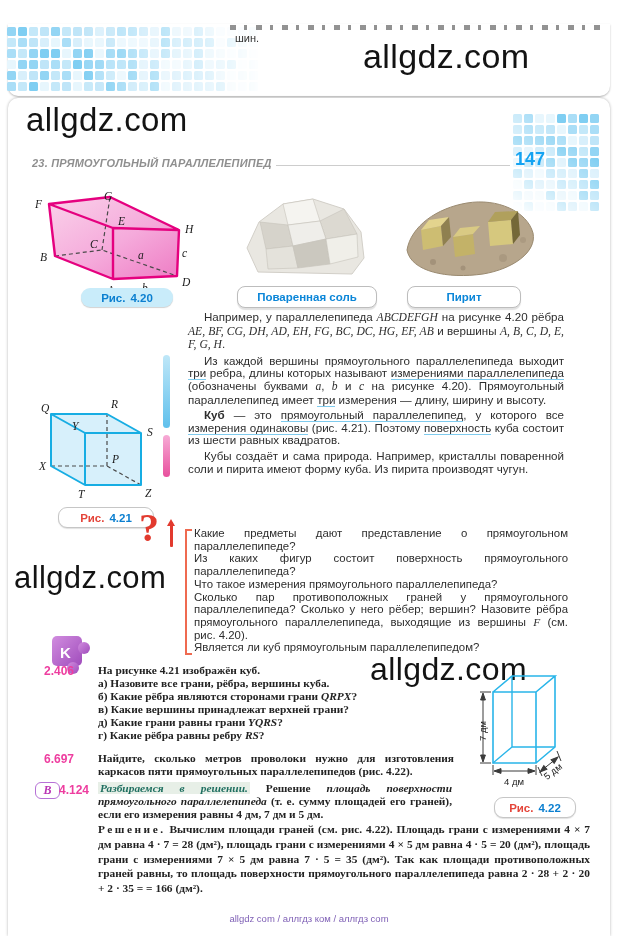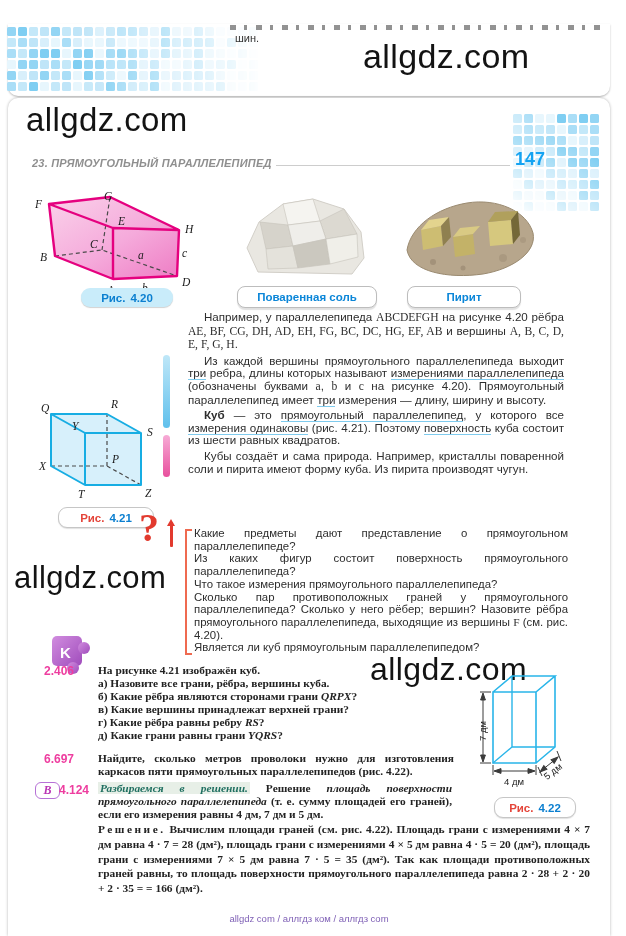--- a/index.html
+++ b/index.html
@@ -43,21 +43,21 @@
   .cap-white .ris{color:#e4453a;} .cap-white .num{color:#0b7fd0;}
   .photo-badge{display:flex;align-items:center;justify-content:center;height:20px;
        background:#fff;border:1.6px solid #bdbdbd;border-radius:8px;color:#0b86d8;
        font-size:11.5px;font-weight:bold;box-shadow:0 1.5px 1px rgba(0,0,0,.12);}
 
   
   .theory{left:180px;top:213px;width:376px;font-size:11.6px;line-height:12.6px;text-align:justify;}
   .theory p{margin:0 0 3px 0;text-indent:16px;}
   .u{border-bottom:1.5px solid #7fcbee;}
   .bold{font-weight:bold;}
-  .mv{font-family:"Liberation Serif",serif;margin-top:47px;}
+  .mv{font-family:"Liberation Serif",serif;font-style:italic;margin-top:47px;}
   .bar{width:7px;border-radius:4px;}
   .bar-blue{background:linear-gradient(180deg,#bfe7f8,#5fc0ec);}
   .bar-pink{background:linear-gradient(180deg,#f7abd6,#e8509d);}
 
   
   .q-icon{left:131px;top:412px;width:46px;height:46px;}
   .q-mark{position:absolute;left:0;top:-6px;font-family:"Liberation Serif",serif;
           font-weight:bold;font-size:40px;color:#e23a2e;}
   .q-arrow{position:absolute;left:31px;top:12px;width:3px;height:25px;background:#e23a2e;border-radius:1px;}
   .q-arrow:before{content:"";position:absolute;top:-7px;left:-3.2px;
@@ -221,22 +221,22 @@
       <text x="12" y="26" style="font-family:'Liberation Sans',sans-serif;font-weight:bold;font-size:15px;fill:#fff;">K</text>
     </svg>
 
     <div class="abs exnum" style="left:36px;top:566px;">2.406</div>
     <div class="abs exbody" style="left:90px;top:566px;width:356px;">
       <div class="ln"><span>На рисунке 4.21 изображён куб.</span></div>
       <div>
           <div class="ln"><span>а) Назовите все грани, рёбра, вершины куба.</span></div>
           <div class="ln"><span>б) Какие рёбра являются сторонами грани </span><span class="em">QRPX</span><span>?</span></div>
           <div class="ln"><span>в) Какие вершины принадлежат верхней грани?</span></div>
+          <div class="ln"><span>д) Какие грани равны грани </span><span class="em">YQRS</span><span>?</span></div>
           <div class="ln"><span>г) Какие рёбра равны ребру </span><span class="em">RS</span><span>?</span></div>
-          <div class="ln"><span>д) Какие грани равны грани </span><span class="em">YQRS</span><span>?</span></div>
         </div>
     </div>
 
     <div class="abs wm" style="left:362px;top:553px;font-size:32px;">allgdz.com</div>
 
     <svg class="abs" style="left:468px;top:563px;" width="138" height="132" viewBox="0 0 138 132">
       <path d="M36,15 L36,86 M36,86 L79,86 M17,102 L36,86" fill="none" stroke="#29b5e9" stroke-width="1.4"></path>
       <path d="M17,31 H60 V102 H17 Z M17,31 L36,15 H79 L60,31 M79,15 V86 L60,102" fill="none" stroke="#29b5e9" stroke-width="1.6"></path>
       <g stroke="#3a3a3a" stroke-width="1" fill="#3a3a3a">
         <line x1="15" y1="31" x2="4" y2="31"></line>

